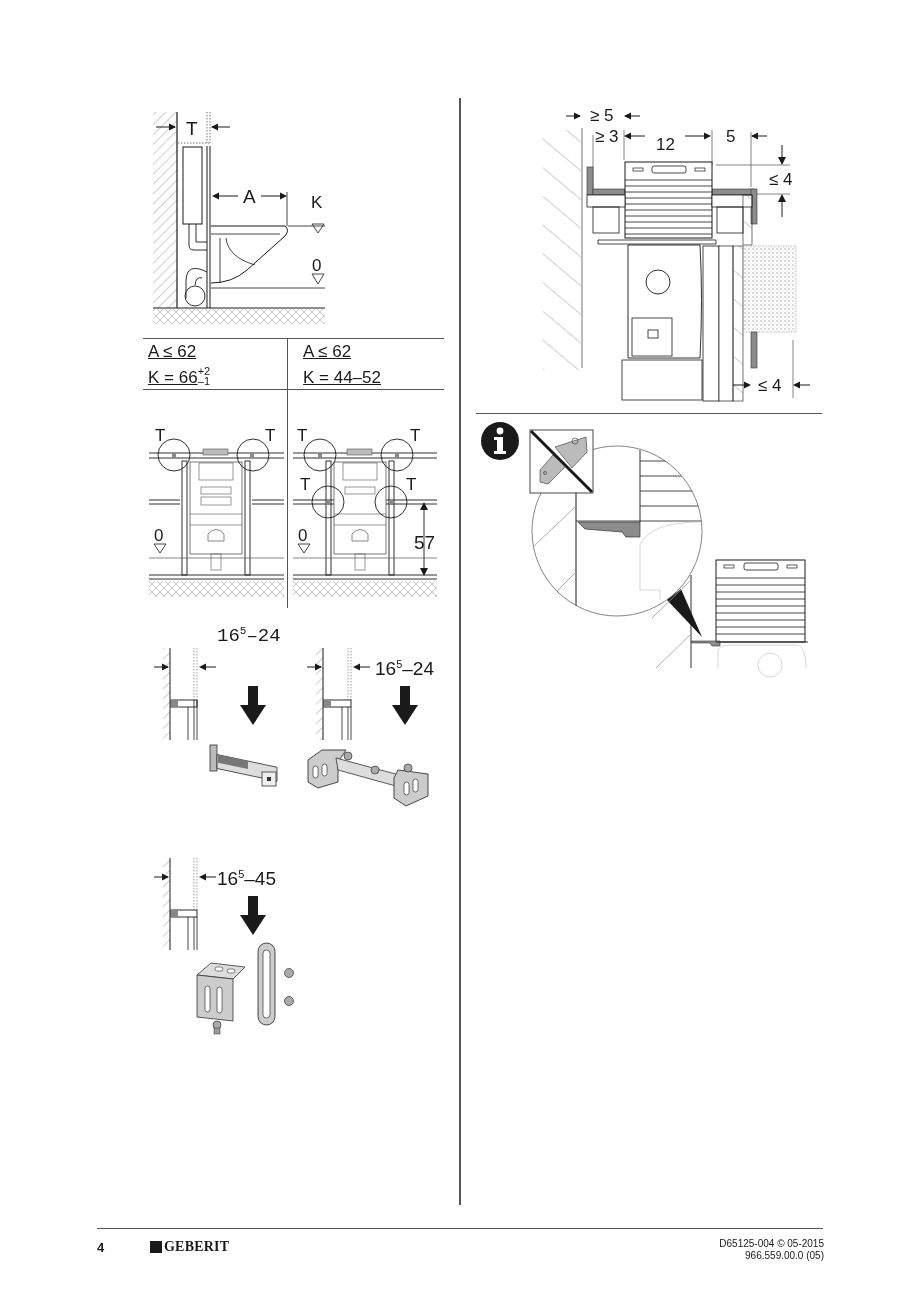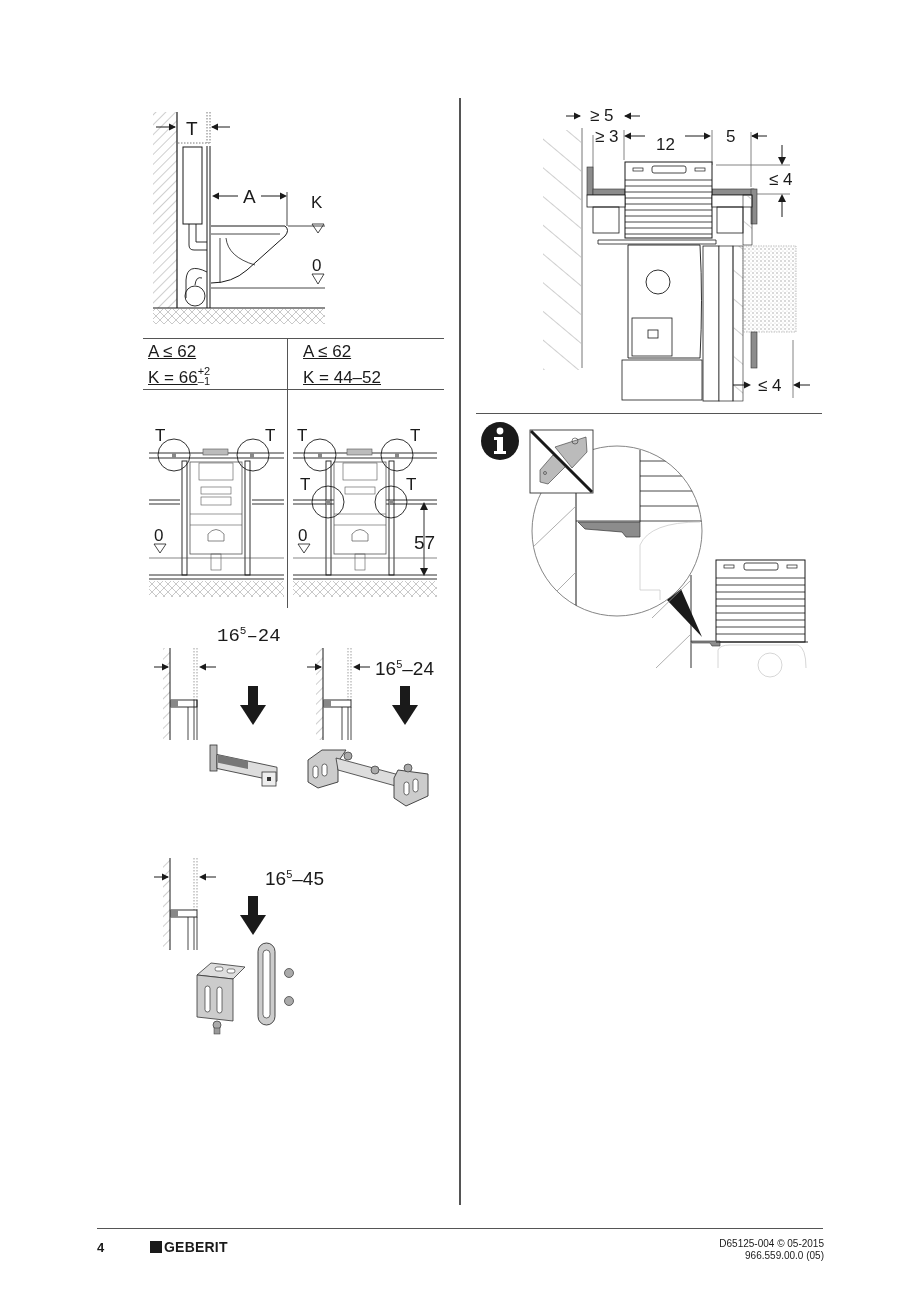--- a/index.html
+++ b/index.html
@@ -9,21 +9,21 @@
          color: #1a1a1a; white-space: nowrap; line-height: 1; }
   .lbl-lg { font-size: 19px; }
   .lbl-md { font-size: 17px; }
   .rule { position: absolute; background: #555; }
   .spec-text { position: absolute; font-size: 17px; line-height: 1; white-space: nowrap; text-decoration: underline; }
   .sup { font-size: 11px; position: relative; top: -7px; }
   .supsub { display: inline-block; vertical-align: middle; font-size: 11px; line-height: 10px; text-align: center; position: relative; top: -3px; }
   .supsub span { display: block; }
   svg { position: absolute; overflow: visible; }
   .footer-page { position: absolute; left: 97px; top: 1240px; font-size: 13px; font-weight: bold; }
-  .footer-logo { position: absolute; left: 150px; top: 1239px; font-size: 14px; font-weight: bold; letter-spacing: 0.2px; display: flex; align-items: center; }
+  .footer-logo { position: absolute; left: 150px; top: 1239px; font-size: 14px; font-weight: bold; letter-spacing: 0.2px; display: flex; align-items: center; font-family: Liberation Serif, serif; }
   .footer-logo .sq { width: 12px; height: 12px; background: #1a1a1a; display: inline-block; margin-right: 2px; }
   .footer-ref { position: absolute; right: 96px; top: 1238px; font-size: 10px; text-align: right; line-height: 12px; }
 </style>
 </head>
 <body>
 
 <div class="rule" style="left:459px; top:98px; width:1.5px; height:1107px;"></div>
 <div class="rule" style="left:143px; top:338px; width:301px; height:1px;"></div>
 <div class="rule" style="left:143px; top:389px; width:301px; height:1px;"></div>
 <div class="rule" style="left:287px; top:338px; width:1px; height:270px;"></div>
@@ -267,21 +267,21 @@
       <rect x="17" y="67" width="6" height="6" fill="#999" stroke="#333" stroke-width="0.5"></rect>
     </g>
     <rect x="258" y="943" width="17" height="82" rx="8.5" fill="#ccc" stroke="#333" stroke-width="0.9"></rect>
     <rect x="263" y="950" width="7" height="68" rx="3.5" fill="#fff" stroke="#333" stroke-width="0.7"></rect>
     <circle cx="289" cy="973" r="4.5" fill="#aaa" stroke="#333" stroke-width="0.7"></circle>
     <circle cx="289" cy="1001" r="4.5" fill="#aaa" stroke="#333" stroke-width="0.7"></circle>
   </g>
 </svg>
 <span class="lbl lbl-lg" style="left:217px; top:627px;font-family:Liberation Mono, monospace;"><span>16</span><span class="sup">5</span><span>–24</span></span>
 <span class="lbl lbl-lg" style="left:375px; top:659px;"><span>16</span><span class="sup">5</span><span>–24</span></span>
-<span class="lbl lbl-lg" style="left:217px; top:869px;margin-left:48px;"><span>16</span><span class="sup">5</span><span>–45</span></span>
+<span class="lbl lbl-lg" style="left:217px; top:869px;"><span>16</span><span class="sup">5</span><span>–45</span></span>
 
 <svg width="920" height="1291" style="left:0;top:0;">
 
   <rect x="543" y="130" width="38" height="240" fill="url(#hatchR)"></rect>
   <line x1="582" y1="128" x2="582" y2="368" stroke="#666" stroke-width="0.9"></line>
 
   <line x1="566" y1="116" x2="580" y2="116" stroke="#1a1a1a" stroke-width="1"></line>
   <polygon points="581,116 574,112.5 574,119.5" fill="#1a1a1a"></polygon>
   <line x1="625" y1="116" x2="640" y2="116" stroke="#1a1a1a" stroke-width="1"></line>
   <polygon points="624,116 631,112.5 631,119.5" fill="#1a1a1a"></polygon>

